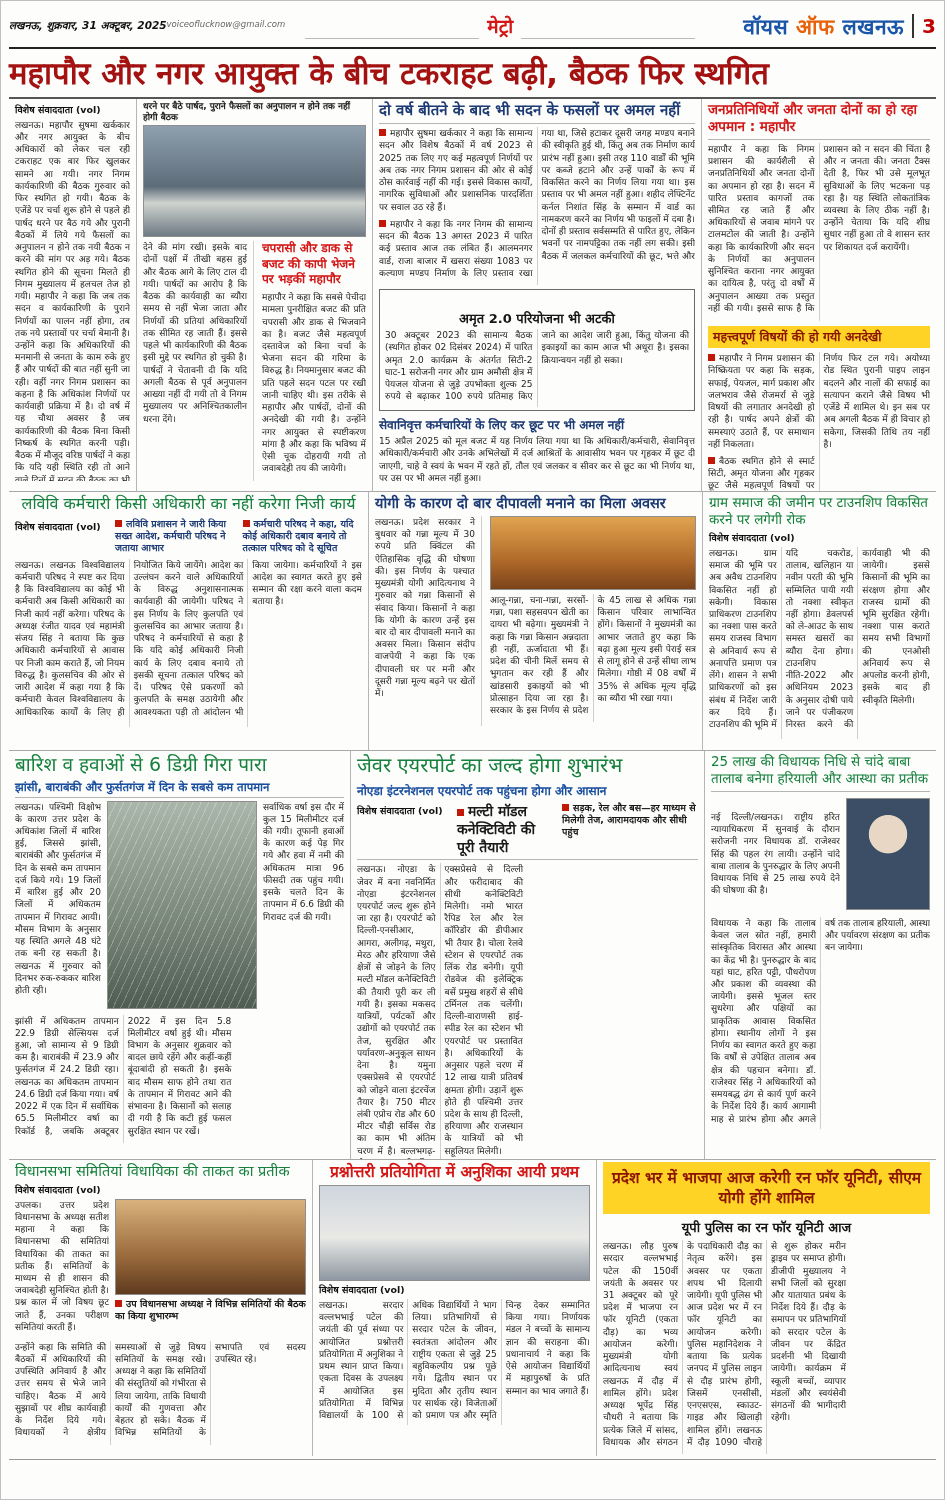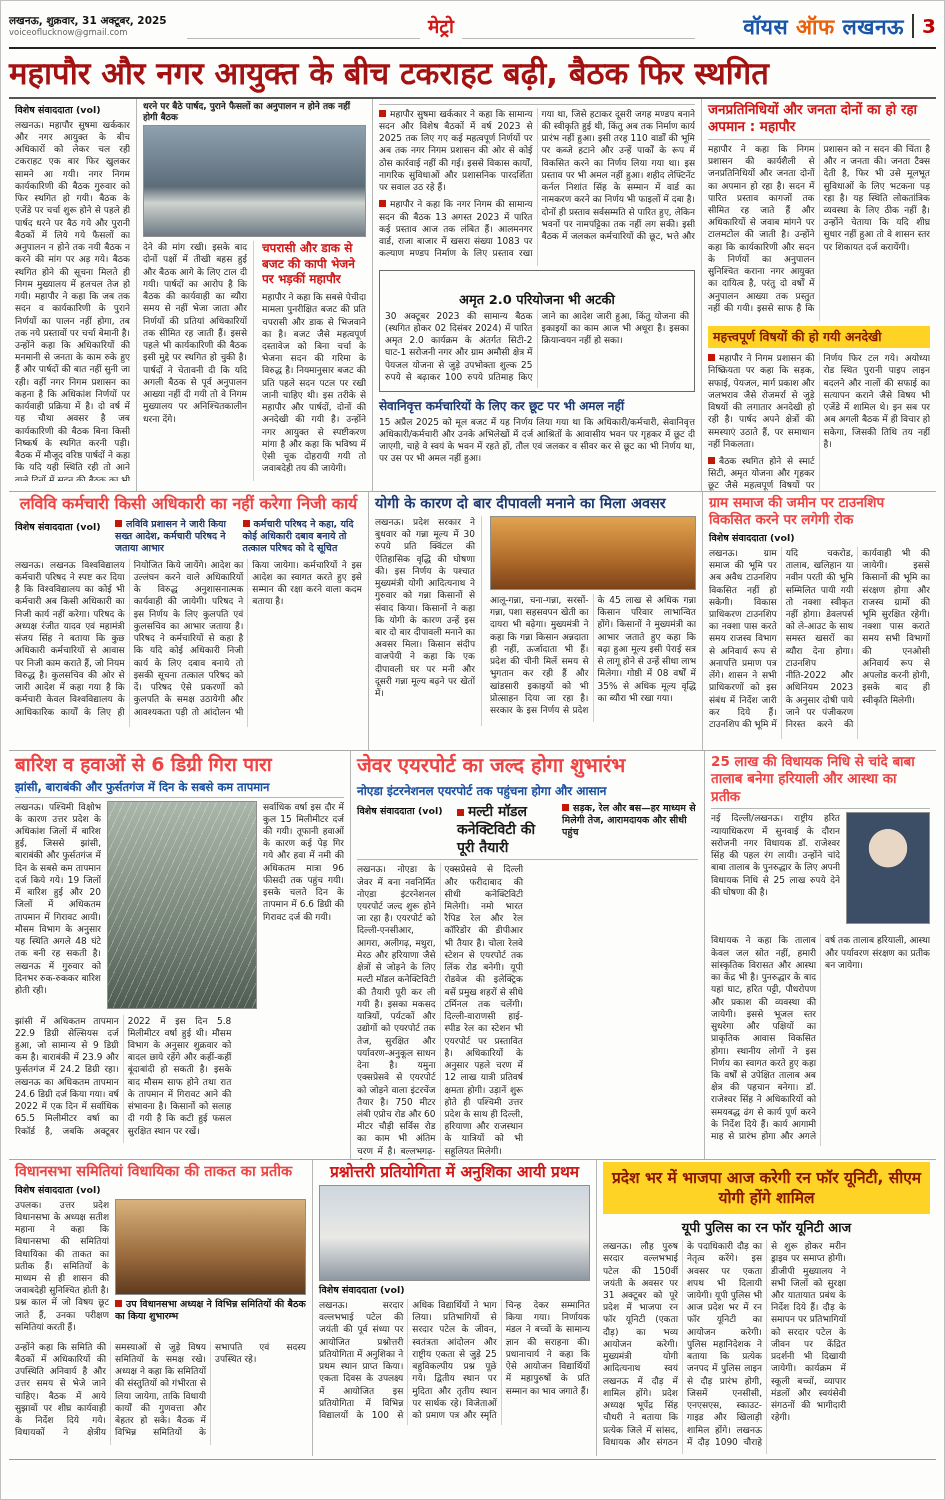--- a/index.html
+++ b/index.html
@@ -4,21 +4,21 @@
 <style>
   html,body{margin:0;padding:0;background:#d8d8d8;}
   .page{
     width:945px;height:1500px;margin:0 auto;background:#fdfdfb;
     box-sizing:border-box;padding:4px 8px;overflow:hidden;
     font-family:"DejaVu Sans","Liberation Sans",sans-serif;color:#1a1a1a;
     border:1px solid #c0c0c0;
   }
   
   .masthead{display:flex;align-items:center;justify-content:space-between;height:42px;border-bottom:2px solid #222;}
-  .mast-left{display:flex;flex-direction:column;line-height:1.25;}
+  .mast-left{display:flex;flex-direction:row;line-height:1.25;font-style:italic;}
   .dateline{font-size:10.5px;font-weight:bold;color:#111;}
   .email{font-size:8.5px;color:#666;}
   .mast-center{flex:1;display:flex;align-items:flex-end;gap:8px;padding:0 20px;}
   .metro-rule{flex:1;border-top:1px solid #bbb;height:0;}
   .metro{font-size:19px;font-weight:bold;color:#d31717;}
   .mast-right{display:flex;align-items:center;gap:8px;margin-left:28px;}
   .paper-name{font-size:21px;font-weight:bold;letter-spacing:.5px;}
   .paper-name .b{color:#1a56a8;} .paper-name .o{color:#e8610a;}
   .page-sep{width:2px;height:24px;background:#333;}
   .page-num{font-size:20px;font-weight:bold;color:#c00000;}
@@ -38,21 +38,21 @@
   .sq{display:inline-block;width:7px;height:7px;background:#c21807;margin-right:4px;}
   .bullet-para{margin:0 0 5px 0;}
   
   .ph-protest{background:linear-gradient(180deg,#8fa0ae 0%,#5d6c79 55%,#cfd3cf 70%,#6e7a84 100%);}
   .ph-yogi{background:linear-gradient(180deg,#e0a44f 0%,#b06a2a 60%,#7c431a 100%);}
   .ph-rain{background:linear-gradient(180deg,#aab6a9 0%,#7c8a7c 55%,#4f5c51 100%),repeating-linear-gradient(115deg,rgba(255,255,255,.25) 0 1px,transparent 1px 7px);background-blend-mode:overlay;}
   .ph-portrait{background:radial-gradient(circle at 50% 32%,#e7d7c4 0 22%,#3c4e66 23% 100%);}
   .ph-assembly{background:linear-gradient(180deg,#d8b27c 0%,#9a6a3c 60%,#5e3a1e 100%);}
   .ph-quiz{background:linear-gradient(180deg,#cfd6de 0%,#e9e9e6 55%,#8e97a2 100%);}
   
-  .h-maroon{color:#ef4444;font-weight:bold;}
+  .h-maroon{color:#15803d;font-weight:normal;}
   .h-red{color:#d31717;font-weight:bold;}
   .h-navy{color:#1c3a74;font-weight:bold;}
   .h-dark{color:#161616;font-weight:bold;margin-top:16px;}
   .sub-blue{color:#1a4fa0;font-weight:bold;}
   .yellow-band{background:#ffd326;color:#8b1400;font-weight:bold;font-size:12.5px;padding:3px 5px;line-height:1.3;}
   .boxed{border:1px solid #6a6a6a;padding:3px 5px;}
   .footer{border-top:1px solid #999;margin-top:3px;height:10px;}
 </style>
 </head>
 <body>
@@ -88,20 +88,21 @@
       <div class="photo ph-protest" style="width:100%;height:112px;"></div>
       <div style="display:flex;gap:8px;margin-top:4px;height:240px;overflow:hidden;">
         <div class="body-text" style="flex:1;border-right:1px solid #cfcfcf;padding-right:6px;">देने की मांग रखी। इसके बाद दोनों पक्षों में तीखी बहस हुई और बैठक आगे के लिए टाल दी गयी। पार्षदों का आरोप है कि बैठक की कार्यवाही का ब्यौरा समय से नहीं भेजा जाता और निर्णयों की प्रतियां अधिकारियों तक सीमित रह जाती हैं। इससे पहले भी कार्यकारिणी की बैठक इसी मुद्दे पर स्थगित हो चुकी है। पार्षदों ने चेतावनी दी कि यदि अगली बैठक से पूर्व अनुपालन आख्या नहीं दी गयी तो वे निगम मुख्यालय पर अनिश्चितकालीन धरना देंगे।</div>
         <div style="flex:1;overflow:hidden;">
           <div class="h-red" style="font-size:12px;line-height:1.3;margin-bottom:3px;">चपरासी और डाक से बजट की कापी भेजने पर भड़कीं महापौर</div>
           <div class="body-text">महापौर ने कहा कि सबसे पेचीदा मामला पुनरीक्षित बजट की प्रति चपरासी और डाक से भिजवाने का है। बजट जैसे महत्वपूर्ण दस्तावेज को बिना चर्चा के भेजना सदन की गरिमा के विरुद्ध है। नियमानुसार बजट की प्रति पहले सदन पटल पर रखी जानी चाहिए थी। इस तरीके से महापौर और पार्षदों, दोनों की अनदेखी की गयी है। उन्होंने नगर आयुक्त से स्पष्टीकरण मांगा है और कहा कि भविष्य में ऐसी चूक दोहरायी गयी तो जवाबदेही तय की जायेगी।</div>
         </div>
       </div>
     </div>
     <div class="cell">
+      <div class="h-navy" style="font-size:15px;line-height:1.3;">दो वर्ष बीतने के बाद भी सदन के फसलों पर अमल नहीं</div>
       <div class="hr"></div>
       <div class="body-text cols-2" style="height:158px;">
         <p class="bullet-para"><span class="sq"></span><span>महापौर सुषमा खर्ककार ने कहा कि सामान्य सदन और विशेष बैठकों में वर्ष 2023 से 2025 तक लिए गए कई महत्वपूर्ण निर्णयों पर अब तक नगर निगम प्रशासन की ओर से कोई ठोस कार्रवाई नहीं की गई। इससे विकास कार्यों, नागरिक सुविधाओं और प्रशासनिक पारदर्शिता पर सवाल उठ रहे हैं।</span></p>
         <p class="bullet-para"><span class="sq"></span><span>महापौर ने कहा कि नगर निगम की सामान्य सदन की बैठक 13 अगस्त 2023 में पारित कई प्रस्ताव आज तक लंबित हैं। आलमनगर वार्ड, राजा बाजार में खसरा संख्या 1083 पर कल्याण मण्डप निर्माण के लिए प्रस्ताव रखा गया था, जिसे हटाकर दूसरी जगह मण्डप बनाने की स्वीकृति हुई थी, किंतु अब तक निर्माण कार्य प्रारंभ नहीं हुआ। इसी तरह 110 वार्डों की भूमि पर कब्जे हटाने और उन्हें पार्कों के रूप में विकसित करने का निर्णय लिया गया था। इस प्रस्ताव पर भी अमल नहीं हुआ। शहीद लेफ्टिनेंट कर्नल निशांत सिंह के सम्मान में वार्ड का नामकरण करने का निर्णय भी फाइलों में दबा है। दोनों ही प्रस्ताव सर्वसम्मति से पारित हुए, लेकिन भवनों पर नामपट्टिका तक नहीं लग सकी। इसी बैठक में जलकल कर्मचारियों की छूट, भत्ते और अनावश्यक भुगतान के मामलों में भी निर्णय लिए गए थे।</span></p>
       </div>
       <div class="boxed" style="margin-top:4px;">
         <div class="h-dark" style="font-size:13px;text-align:center;margin-bottom:2px;">अमृत 2.0 परियोजना भी अटकी</div>
         <div class="body-text cols-2" style="height:78px;">30 अक्टूबर 2023 की सामान्य बैठक (स्थगित होकर 02 दिसंबर 2024) में पारित अमृत 2.0 कार्यक्रम के अंतर्गत सिटी-2 घाट-1 सरोजनी नगर और ग्राम अमौसी क्षेत्र में पेयजल योजना से जुड़े उपभोक्ता शुल्क 25 रुपये से बढ़ाकर 100 रुपये प्रतिमाह किए जाने का आदेश जारी हुआ, किंतु योजना की इकाइयों का काम आज भी अधूरा है। इसका क्रियान्वयन नहीं हो सका।</div>
       </div>
       <div class="h-navy" style="font-size:12px;margin-top:5px;">सेवानिवृत्त कर्मचारियों के लिए कर छूट पर भी अमल नहीं</div>
@@ -165,21 +166,21 @@
         <div class="byline" style="width:92px;">विशेष संवाददाता (vol)</div>
         <div style="flex:1;font-size:14px;font-weight:bold;line-height:1.3;"><span class="sq"></span><span>मल्टी मॉडल कनेक्टिविटी की पूरी तैयारी</span></div>
         <div style="flex:1.4;font-size:9.5px;font-weight:bold;line-height:1.3;"><span class="sq"></span><span>सड़क, रेल और बस—हर माध्यम से मिलेगी तेज, आरामदायक और सीधी पहुंच</span></div>
       </div>
       <div class="hr"></div>
       <div class="body-text cols-4" style="height:312px;">लखनऊ। नोएडा के जेवर में बना नवनिर्मित नोएडा इंटरनेशनल एयरपोर्ट जल्द शुरू होने जा रहा है। एयरपोर्ट को दिल्ली-एनसीआर, आगरा, अलीगढ़, मथुरा, मेरठ और हरियाणा जैसे क्षेत्रों से जोड़ने के लिए मल्टी मॉडल कनेक्टिविटी की तैयारी पूरी कर ली गयी है। इसका मकसद यात्रियों, पर्यटकों और उद्योगों को एयरपोर्ट तक तेज, सुरक्षित और पर्यावरण-अनुकूल साधन देना है। यमुना एक्सप्रेसवे से एयरपोर्ट को जोड़ने वाला इंटरचेंज तैयार है। 750 मीटर लंबी एप्रोच रोड और 60 मीटर चौड़ी सर्विस रोड का काम भी अंतिम चरण में है। बल्लभगढ़-जेवर ग्रीनफील्ड एक्सप्रेसवे से दिल्ली और फरीदाबाद की सीधी कनेक्टिविटी मिलेगी। नमो भारत रैपिड रेल और रेल कॉरिडोर की डीपीआर भी तैयार है। चोला रेलवे स्टेशन से एयरपोर्ट तक लिंक रोड बनेगी। यूपी रोडवेज की इलेक्ट्रिक बसें प्रमुख शहरों से सीधे टर्मिनल तक चलेंगी। दिल्ली-वाराणसी हाई-स्पीड रेल का स्टेशन भी एयरपोर्ट पर प्रस्तावित है। अधिकारियों के अनुसार पहले चरण में 12 लाख यात्री प्रतिवर्ष क्षमता होगी। उड़ानें शुरू होते ही पश्चिमी उत्तर प्रदेश के साथ ही दिल्ली, हरियाणा और राजस्थान के यात्रियों को भी सहूलियत मिलेगी।</div>
     </div>
     <div class="cell">
       <div class="h-maroon" style="font-size:13.5px;line-height:1.3;">25 लाख की विधायक निधि से चांदे बाबा तालाब बनेगा हरियाली और आस्था का प्रतीक</div>
       <div class="hr"></div>
-      <div style="display:flex;gap:6px;height:118px;overflow:hidden;">
+      <div style="display:flex;gap:6px;height:118px;overflow:hidden;align-items:center;">
         <div class="body-text" style="flex:1;">नई दिल्ली/लखनऊ। राष्ट्रीय हरित न्यायाधिकरण में सुनवाई के दौरान सरोजनी नगर विधायक डॉ. राजेश्वर सिंह की पहल रंग लायी। उन्होंने चांदे बाबा तालाब के पुनरुद्धार के लिए अपनी विधायक निधि से 25 लाख रुपये देने की घोषणा की है।</div>
         <div class="photo ph-portrait" style="width:84px;height:112px;"></div>
       </div>
       <div class="body-text cols-2" style="height:212px;margin-top:4px;">विधायक ने कहा कि तालाब केवल जल स्रोत नहीं, हमारी सांस्कृतिक विरासत और आस्था का केंद्र भी है। पुनरुद्धार के बाद यहां घाट, हरित पट्टी, पौधरोपण और प्रकाश की व्यवस्था की जायेगी। इससे भूजल स्तर सुधरेगा और पक्षियों का प्राकृतिक आवास विकसित होगा। स्थानीय लोगों ने इस निर्णय का स्वागत करते हुए कहा कि वर्षों से उपेक्षित तालाब अब क्षेत्र की पहचान बनेगा। डॉ. राजेश्वर सिंह ने अधिकारियों को समयबद्ध ढंग से कार्य पूर्ण करने के निर्देश दिये हैं। कार्य आगामी माह से प्रारंभ होगा और अगले वर्ष तक तालाब हरियाली, आस्था और पर्यावरण संरक्षण का प्रतीक बन जायेगा।</div>
     </div>
   </div>
 
   <div class="section" style="grid-template-columns:304px 284px 1fr;height:296px;border-bottom:none;">
     <div class="cell">
       <div class="h-maroon" style="font-size:14.5px;line-height:1.3;">विधानसभा समितियां विधायिका की ताकत का प्रतीक</div>

